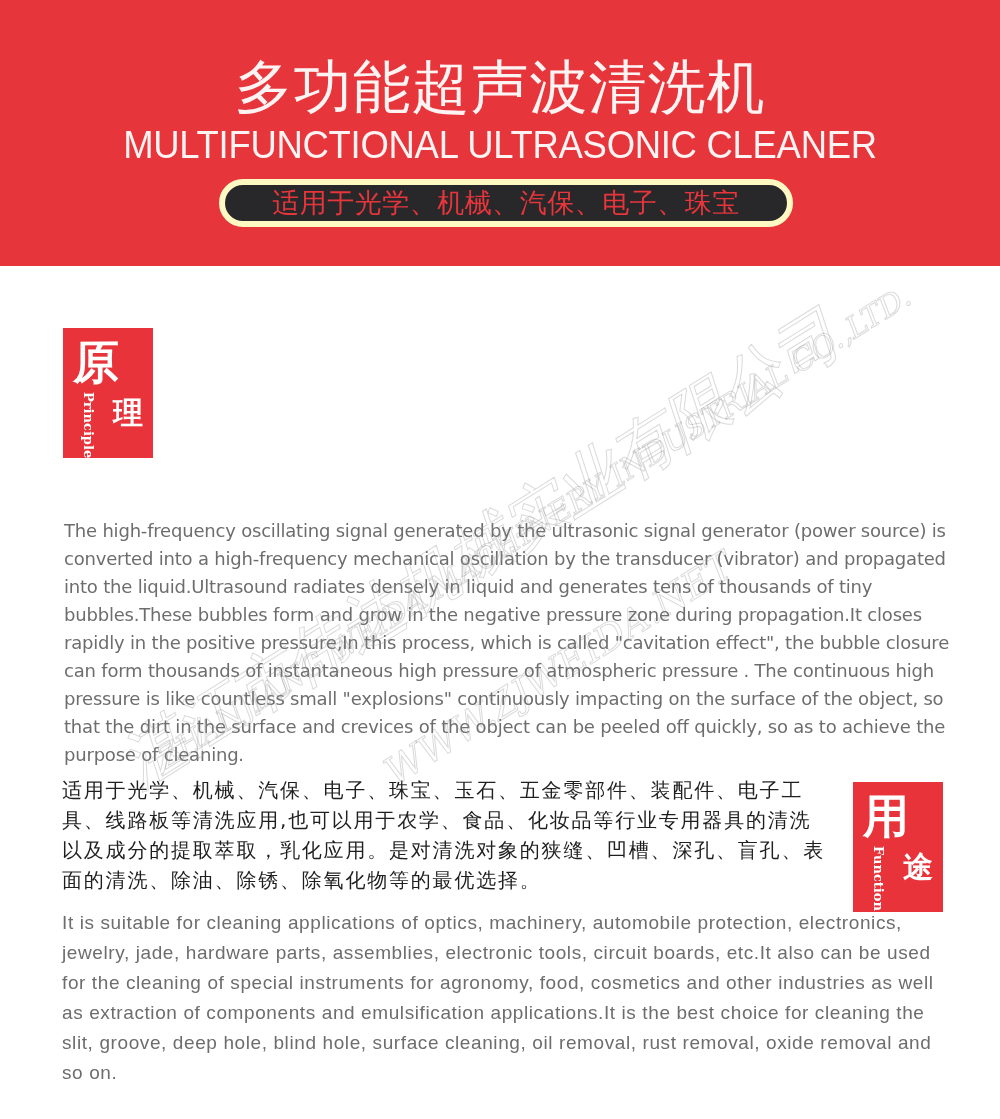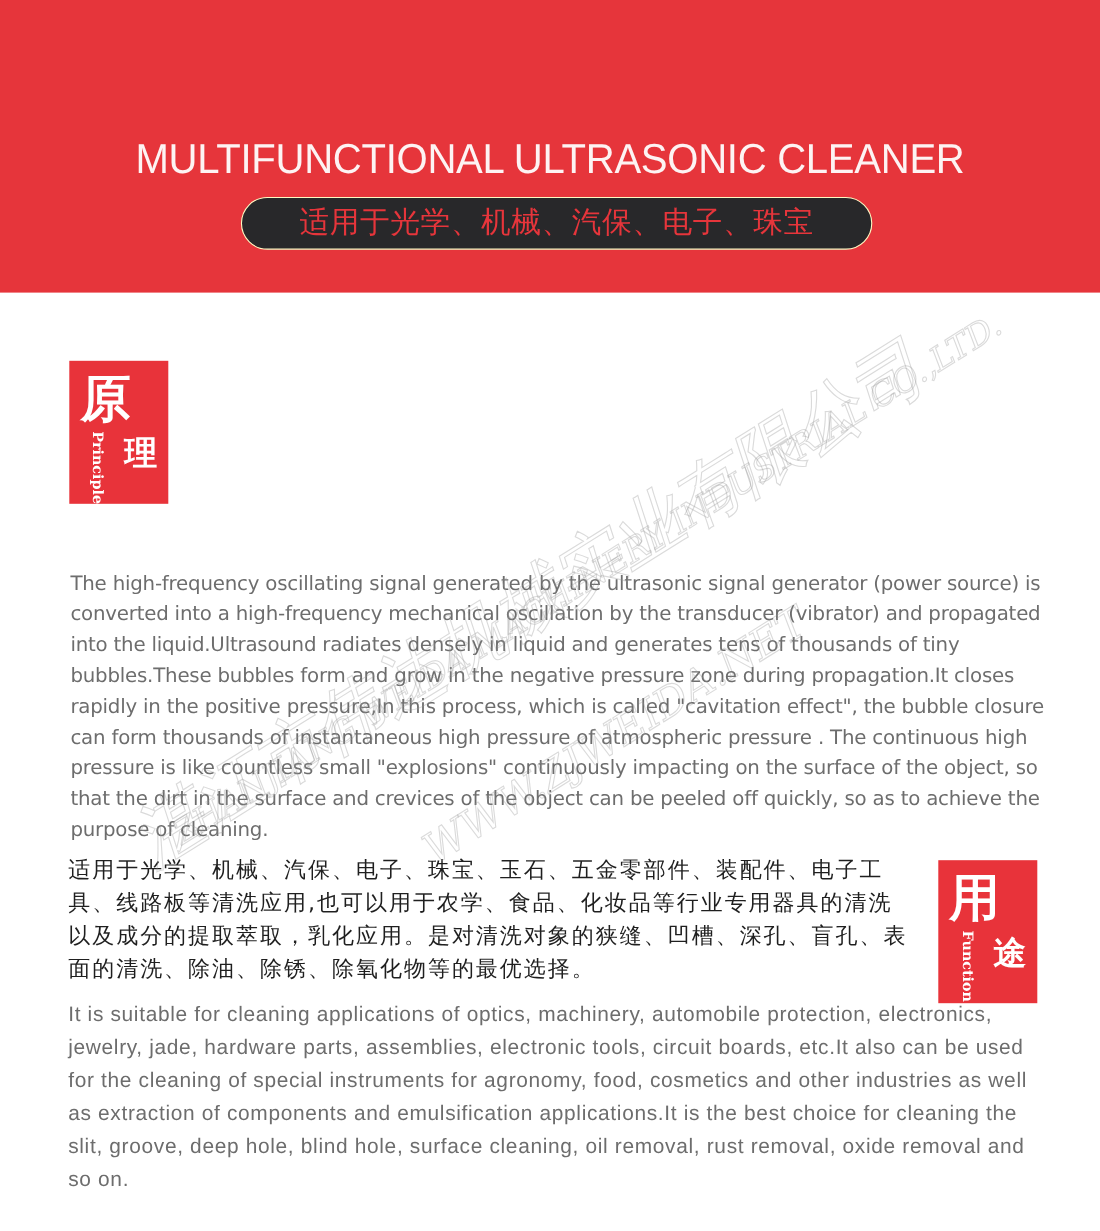--- a/index.html
+++ b/index.html
@@ -49,21 +49,21 @@
       letter-spacing: -0.3px;
       transform: scaleX(0.96);
     }
     .banner-pill {
       position: absolute;
       left: 219px; top: 179px;
       width: 574px;
       height: 48px;
       background: #28282a;
       border-radius: 24px;
-      border: 1px solid #fef9c3;
+      border: 6px solid #fef9c3;
       display: flex;
       align-items: center;
       justify-content: center;
     }
     .banner-pill-text {
       color: #e6353b;
       font-family: "DejaVu Sans", sans-serif;
       font-size: 27px;
       line-height: 32px;
       letter-spacing: 0.5px;
@@ -170,20 +170,21 @@
       line-height: 30px;
       letter-spacing: 0.6px;
     }
   </style>
 </head>
 <body>
 
 <div class="page">
 
   <div class="banner">
+    <div class="banner-title-cn">多功能超声波清洗机</div>
     <div class="banner-title-en">MULTIFUNCTIONAL ULTRASONIC CLEANER</div>
     <div class="banner-pill">
       <span class="banner-pill-text">适用于光学、机械、汽保、电子、珠宝</span>
     </div>
   </div>
 
   <div class="badge badge-principle">
     <span class="badge-main">原</span>
     <span class="badge-en">Principle</span>
     <span class="badge-sub">理</span>

